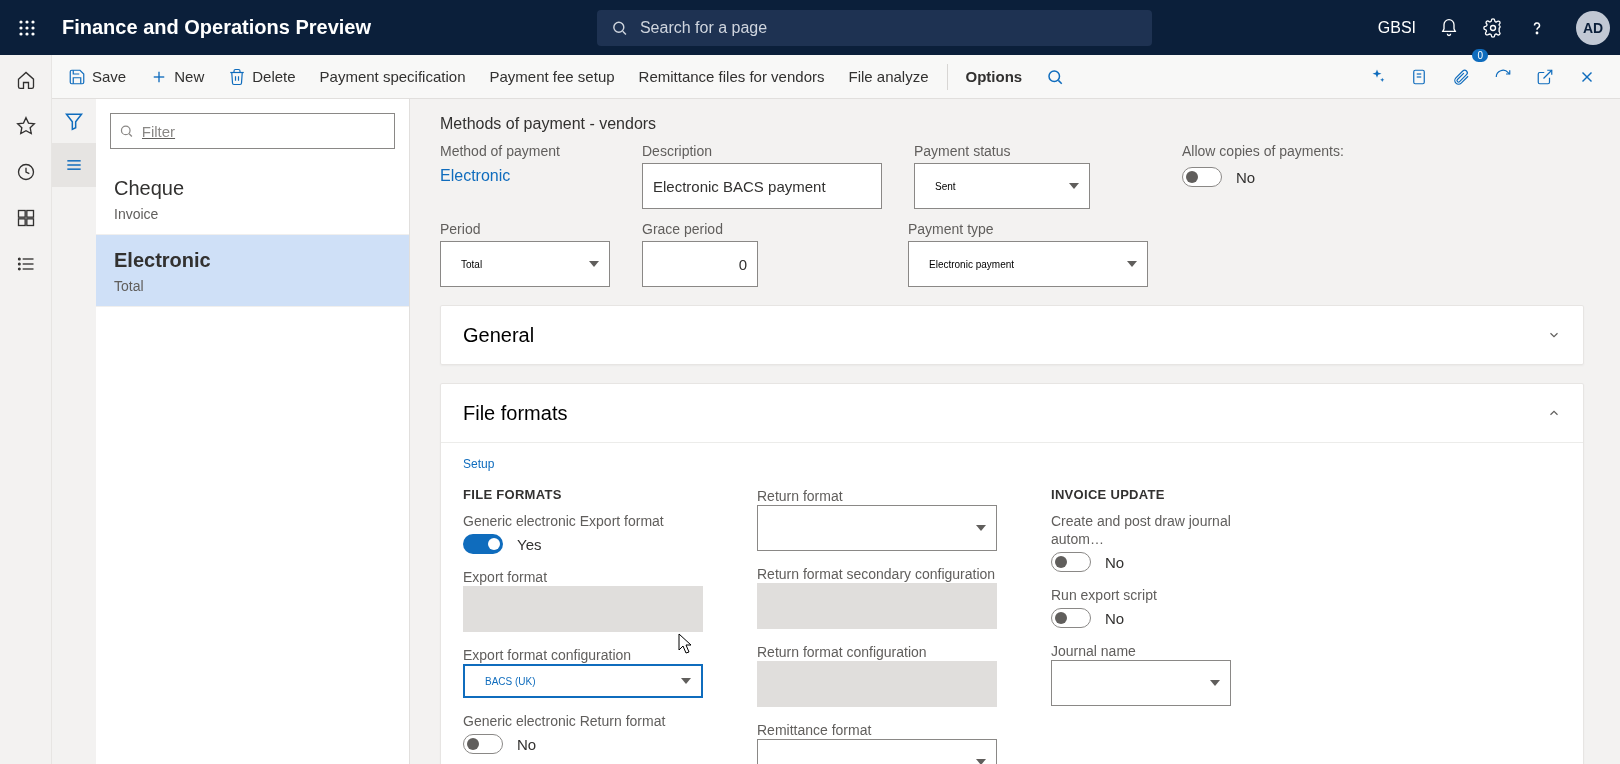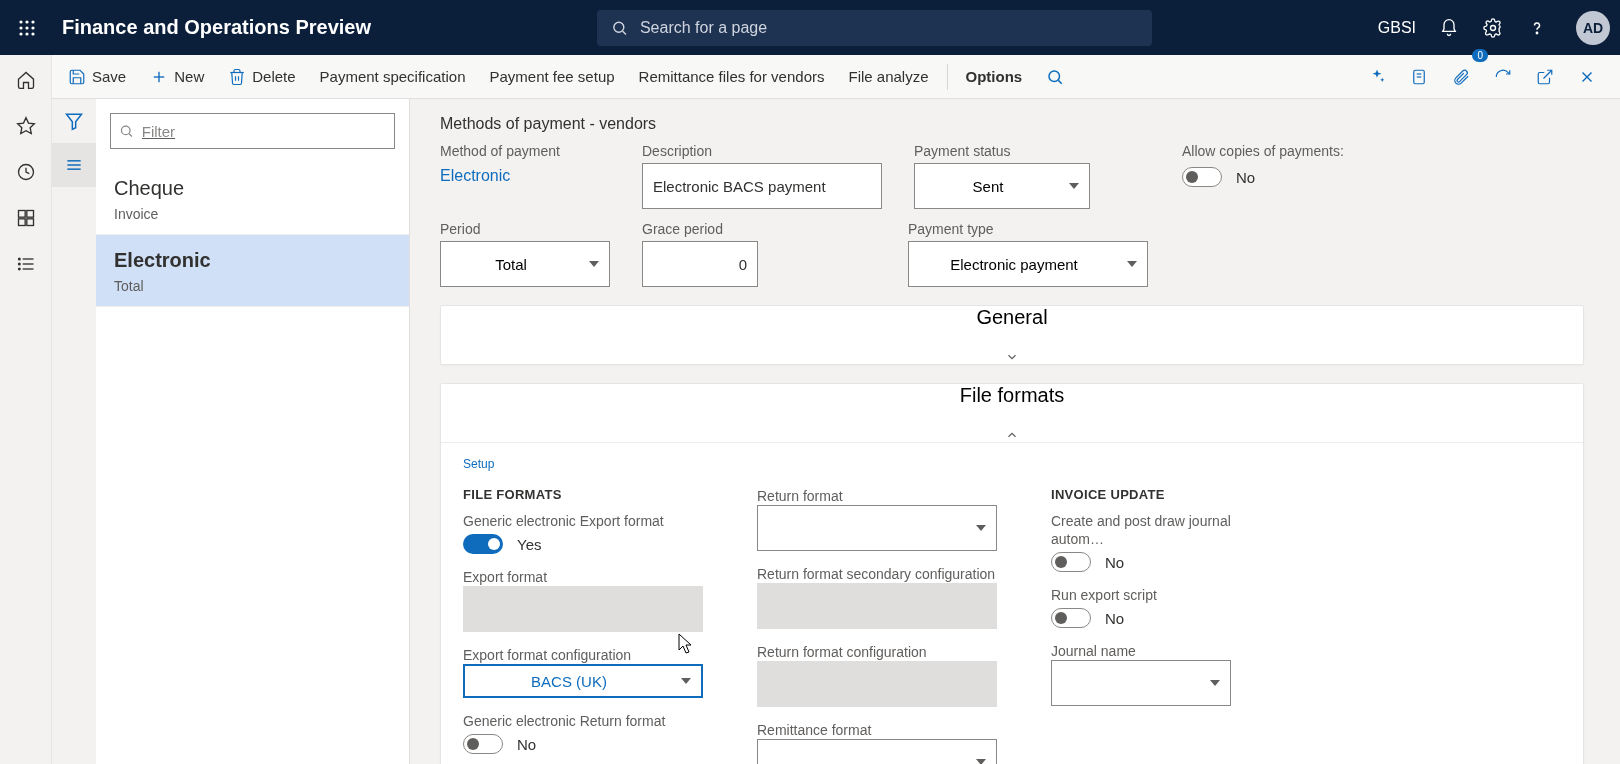--- a/index.html
+++ b/index.html
@@ -55,32 +55,32 @@
   .form-row { display:flex; gap:32px; flex-wrap:wrap; margin-bottom:12px; }
   .field { display:flex; flex-direction:column; }
   .field-label { font-size:14px; color:#605e5c; margin-bottom:4px; }
   .field-value-link { color:#0f6cbd; font-size:16px; padding:4px 0 8px; }
   .text-input { height:46px; border:1px solid #8a8886; background:#fff; padding:0 10px; font-size:15px; color:#323130; }
   .text-input.disabled { background:#e0dedc; border:none; }
   .select { position:relative; }
   .select::after { content:''; position:absolute; right:10px; top:50%; width:0; height:0; border-left:5px solid transparent; border-right:5px solid transparent; border-top:6px solid #605e5c; transform:translateY(-50%); }
   .select.blue { border:2px solid #0f6cbd; }
   .select.blue input { color:#0f6cbd; }
-  .select input { border:none; height:100%; width:calc(100% - 28px); outline:none; background:transparent; padding:8px 10px; font-size:15px;text-align:center; }
+  .select input { border:none; height:100%; width:calc(100% - 28px); outline:none; background:transparent; padding:8px 10px; font-size:10px; }
   .num-input { text-align:right; }
   .toggle-row { display:flex; align-items:center; gap:14px; margin-top:4px; }
   .toggle { width:40px; height:20px; border-radius:10px; position:relative; }
   .toggle.off { background:#fff; border:1px solid #8a8886; }
   .toggle.off .knob { width:12px; height:12px; border-radius:50%; background:#605e5c; position:absolute; left:3px; top:3px; }
   .toggle.on { background:#0f6cbd; }
   .toggle.on .knob { width:12px; height:12px; border-radius:50%; background:#fff; position:absolute; right:3px; top:4px; }
   .toggle-label { font-size:15px; color:#323130; }
 
   .fasttab { background:#fff; border:1px solid #e7e5e3; border-radius:2px; margin-top:18px; box-shadow:0 1px 2px rgba(0,0,0,0.04); }
-  .ft-header { height:58px; display:flex; align-items:center; padding:0 22px; font-size:20px; cursor:pointer; justify-content:space-between;flex-direction:column; }
+  .ft-header { height:58px; display:flex; align-items:center; padding:0 22px; font-size:20px; cursor:pointer; justify-content:space-between; }
   .ft-body { padding:8px 22px 20px; border-top:1px solid #ececea; }
   .ft-body .setup-link { color:#0f6cbd; font-size:12px; margin:6px 0 16px; display:inline-block; }
   .ft-columns { display:flex; gap:44px; }
   .ft-col { flex:0 0 auto; display:flex; flex-direction:column; }
   .section-head { font-size:13px; font-weight:700; color:#323130; letter-spacing:0.3px; margin-bottom:10px; }
   .ff-field { margin-bottom:14px; }
 
   .chev { width:14px; height:14px; }
   .badge { position:absolute; top:-6px; right:-6px; background:#0f6cbd; color:#fff; border-radius:8px; font-size:10px; padding:1px 5px; }
 

